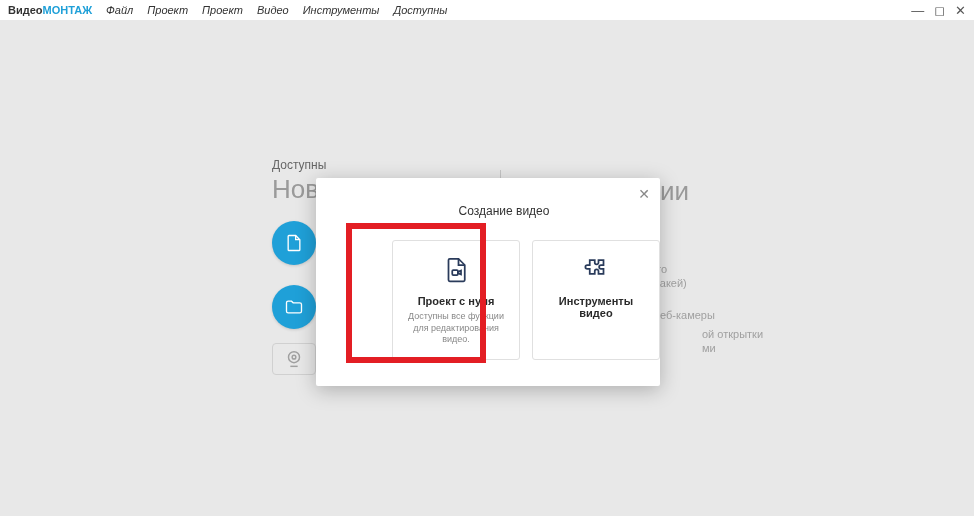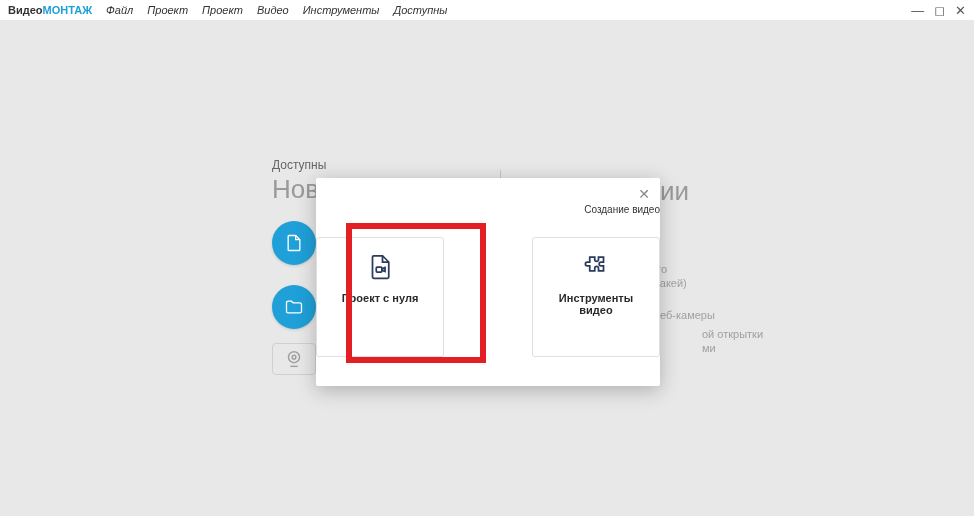--- a/index.html
+++ b/index.html
@@ -87,30 +87,30 @@
   border-radius: 2px;
 }
 .dialog-close {
   position: absolute;
   right: 10px; top: 8px;
   font-size: 14px;
   color: #888;
   cursor: pointer;
 }
 .dialog-title {
-  text-align: right;
-  font-size: 10px;
+  text-align: center;
+  font-size: 12px;
   color: #333;
   padding-top: 26px;
   padding-left: 32px;
 }
 .cards {
   display: flex;
   gap: 12px;
-  justify-content: space-between;
+  justify-content: flex-end;
   margin-top: 22px;
 }
 .card {
   width: 128px;
   height: 120px;
   border: 1px solid #e0e0e0;
   border-radius: 3px;
   display: flex;
   flex-direction: column;
   align-items: center;
@@ -197,20 +197,21 @@
     <div class="dialog-title">Создание видео</div>
     <div class="cards">
       <div class="card">
         <svg viewBox="0 0 24 24">
           <path d="M14 3H7a1 1 0 0 0-1 1v16a1 1 0 0 0 1 1h11a1 1 0 0 0 1-1V8l-5-5z"></path>
           <path d="M14 3v5h5"></path>
           <rect x="9" y="12" width="4.5" height="4" rx="0.8"></rect>
           <path d="M13.5 13.5 L16 12.5 v3 L13.5 14.5"></path>
         </svg>
         <div class="card-title">Проект с нуля</div>
+        <div class="card-desc">Доступны все функции для редактирования видео.</div>
       </div>
       <div class="card">
         <svg viewBox="0 0 24 24">
           <path d="M7 4h4v2a1.5 1.5 0 1 0 3 0V4h4v4h-2a1.5 1.5 0 1 0 0 3h2v4h-4v-2a1.5 1.5 0 1 0-3 0v2H7v-4H5a1.5 1.5 0 1 1 0-3h2V4z"></path>
         </svg>
         <div class="card-title">Инструменты видео</div>
       </div>
     </div>
   </div>
 

